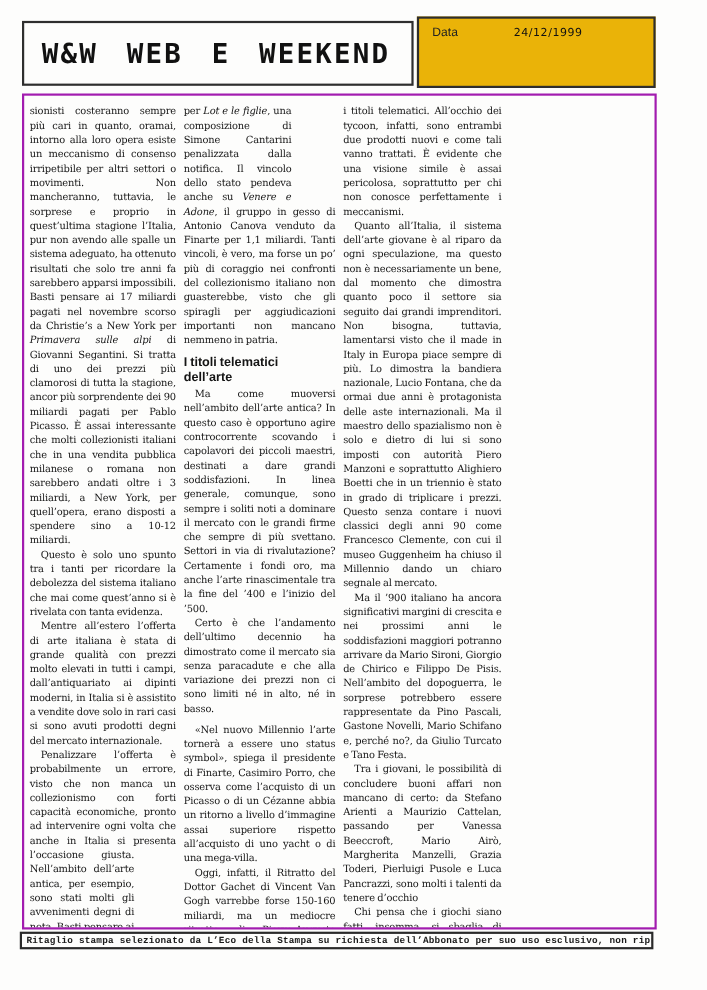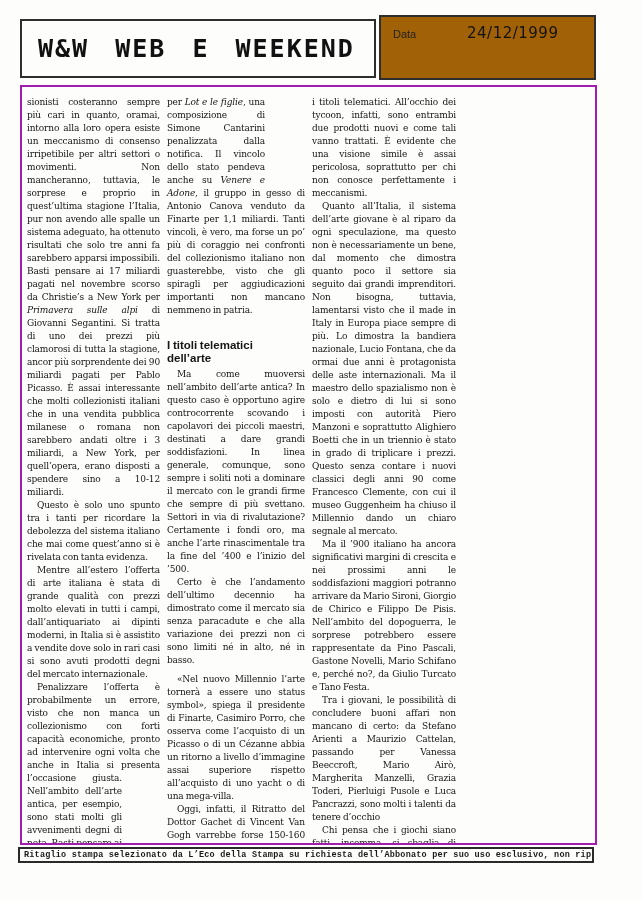--- a/index.html
+++ b/index.html
@@ -15,25 +15,25 @@
     border:2px solid #2e2e2e; background:#fdfdfc;
   }
   .title-box .t {
     display:block; padding:13px 0 0 16px;
     font-family:"DejaVu Sans Mono", monospace; font-weight:bold;
     font-size:25px; letter-spacing:2px; word-spacing:9px; color:#111;
     white-space:nowrap;
   }
   .meta-box {
     position:absolute; left:379px; top:15px; width:217px; height:65px;
-    border:2px solid #2e2e2e; background:#a16207; padding:7px 0 0 12px;
+    border:2px solid #2e2e2e; background:#eab308; padding:7px 0 0 12px;
   }
   .meta-row { display:grid; grid-template-columns:74px auto; align-items:baseline; height:19px; }
   .meta-label { font-family:"Liberation Sans", sans-serif; font-size:11px; color:#222; }
-  .meta-value { font-family:"DejaVu Sans", sans-serif; font-size:15px; color:#111; letter-spacing:0.5px; }
+  .meta-value { font-family:"DejaVu Sans", sans-serif; font-size:10px; color:#111; letter-spacing:0.5px; }
   
   .article-box {
     position:absolute; left:20px; top:85px; width:577px; height:760px;
     border:2px solid #a21caf; background:#fdfdfc; overflow:hidden;
   }
   .cols { position:absolute; left:5px; top:9px; display:flex; gap:7px; }
   .col {
     font-size:9px; line-height:13px; letter-spacing:-0.15px; word-spacing:-0.5px;
     text-align:justify; hyphens:auto; color:#151515;
   }
@@ -43,21 +43,21 @@
   .col p { margin:0; }
   .col p.ind { text-indent:10px; }
   .col p.gap { margin-top:6px; }
   .it { font-style:italic; }
   .cut-r { float:right; clear:right; background:transparent; }
   .cut-c1 { width:38px; height:215px; }
   .cut-c2 { width:40px; height:88px; }
   .col h3 {
     font-family:"Liberation Sans", sans-serif; font-weight:700;
     font-size:11.5px; line-height:13px; max-width:112px;
-    margin:22px 0 3px 0; text-align:left; letter-spacing:0;
+    margin:7px 0 3px 0; text-align:left; letter-spacing:0;
   }
   
   .footer-box {
     position:absolute; left:18px; top:847px; width:576px; height:16px;
     border:2px solid #2a2a2a; background:#fdfdfc;
     display:flex; align-items:center; overflow:hidden;
   }
   .footer-box .f {
     font-family:"Liberation Mono", monospace; font-size:8.5px; font-weight:bold;
     letter-spacing:0.2px; white-space:nowrap; padding-left:4px; color:#1a1a1a;

